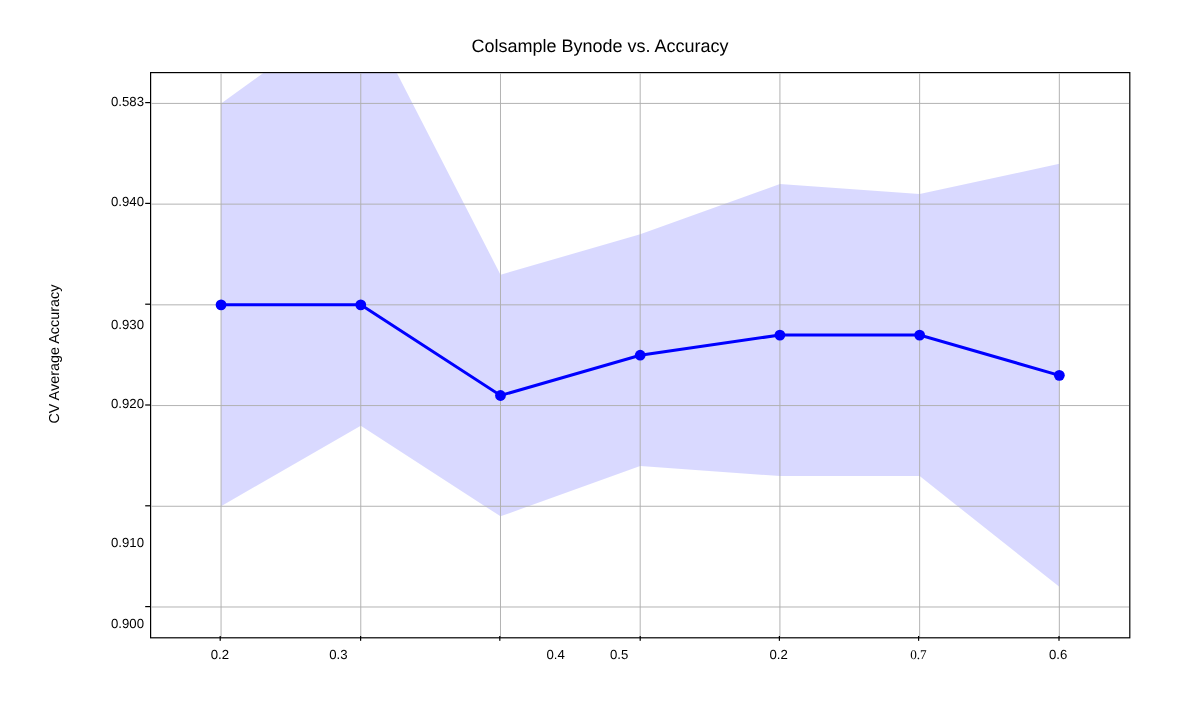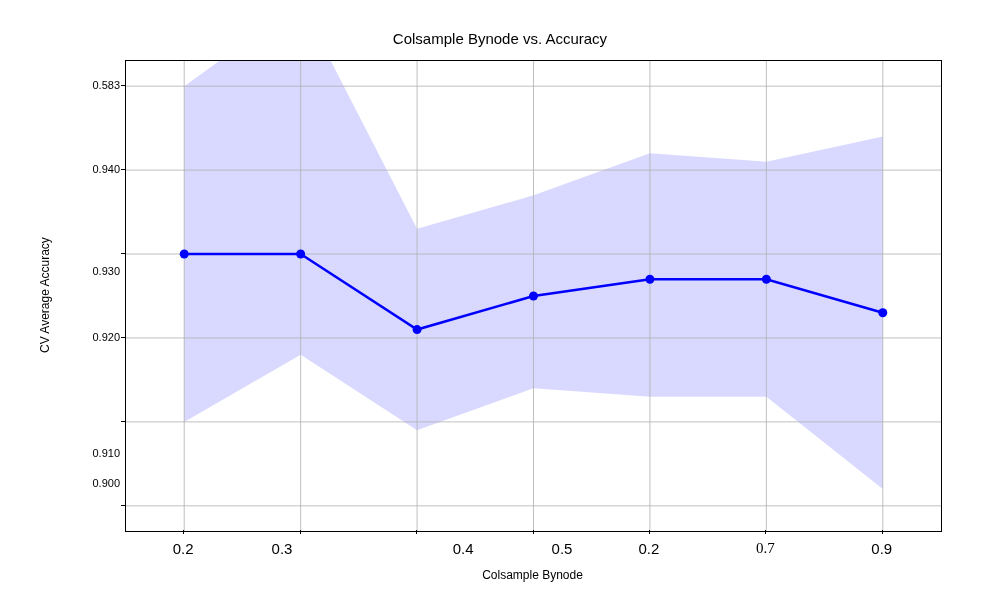--- a/index.html
+++ b/index.html
@@ -44,21 +44,21 @@
       height: 470px;
       display: flex;
       align-items: center;
       justify-content: center;
       font-size: 12px;
       writing-mode: vertical-rl;
       transform: rotate(180deg);
     }
     .x-tick-label {
       position: absolute;
-      font-size: 15px;
+      font-size: 11px;
       transform: translateX(-50%);
       top: 540px;
     }
     .y-tick-label {
       position: absolute;
       font-size: 11px;
       right: 880px;
       transform: translateY(-50%);
     }
     .tick-mark-x {
@@ -81,21 +81,20 @@
       top: 0;
       pointer-events: none;
     }
   </style>
 </head>
 <body>
 
 <div class="chart-container">
   <div class="title">Colsample Bynode vs. Accuracy</div>
   <div class="ylabel">CV Average Accuracy</div>
-  <div class="xlabel">Colsample Bynode</div>
   <div class="plot-area">
     <svg class="overlay" width="815" height="470">
       <g id="band-group">
           <path d="M 58.21428571428574,25.1785714285715 174.64285714285717,-58.750000000000114 291.07142857142856,167.85714285714226 407.5,134.2857142857136 523.9285714285713,92.32142857142878 640.3571428571429,100.71428571428595 756.7857142857144,75.53571428571445 756.7857142857144,428.0357142857142 640.3571428571429,335.71428571428544 523.9285714285713,335.71428571428544 407.5,327.3214285714283 291.07142857142856,369.2857142857141 174.64285714285717,293.74999999999966 58.21428571428574,360.89285714285694 Z" fill="rgba(0,0,255,0.15)"></path>
         </g>
       <g id="grid-group">
           <line x1="58.21428571428574" x2="58.21428571428574" y1="0" y2="470" stroke="#b0b0b0" stroke-width="0.8"></line>
           <line x1="174.64285714285717" x2="174.64285714285717" y1="0" y2="470" stroke="#b0b0b0" stroke-width="0.8"></line>
           <line x1="291.07142857142856" x2="291.07142857142856" y1="0" y2="470" stroke="#b0b0b0" stroke-width="0.8"></line>
           <line x1="407.5" x2="407.5" y1="0" y2="470" stroke="#b0b0b0" stroke-width="0.8"></line>
@@ -123,29 +122,29 @@
         </g>
     </svg>
   </div>
   <div id="ticks-container">
       <div class="x-tick-label" style="left: 183.214px;">0.2</div>
       <div class="tick-mark-x" style="left: 183.214px;"></div>
       <div class="x-tick-label" style="left: 282px;">0.3</div>
       <div class="tick-mark-x" style="left: 299.643px;"></div>
       <div class="x-tick-label" style="left: 416.071px; margin-left: 47px;">0.4</div>
       <div class="tick-mark-x" style="left: 416.071px;"></div>
-      <div class="x-tick-label" style="left: 562px;">0.5</div>
+      <div class="x-tick-label" style="left: 516px;">0.5</div>
       <div class="tick-mark-x" style="left: 532.5px;"></div>
       <div class="x-tick-label" style="left: 648.929px;">0.2</div>
       <div class="tick-mark-x" style="left: 648.929px;"></div>
       <div class="x-tick-label" style="left: 765.357px; font-family: Liberation Serif, serif;">0.7</div>
       <div class="tick-mark-x" style="left: 765.357px;"></div>
-      <div class="x-tick-label" style="left: 881.786px;">0.9</div>
+      <div class="x-tick-label" style="left: 881.786px;">0.6</div>
       <div class="tick-mark-x" style="left: 881.786px;"></div>
-      <div class="y-tick-label" style="top: 483px; text-align: center;">0.900</div>
+      <div class="y-tick-label" style="top: 520px; text-align: center;">0.900</div>
       <div class="tick-mark-y" style="top: 504.821px;"></div>
       <div class="y-tick-label" style="top: 420.893px; margin-top: 32px;">0.910</div>
       <div class="tick-mark-y" style="top: 420.893px;"></div>
       <div class="y-tick-label" style="top: 336.964px;">0.920</div>
       <div class="tick-mark-y" style="top: 336.964px;"></div>
       <div class="y-tick-label" style="top: 271px;">0.930</div>
       <div class="tick-mark-y" style="top: 253.036px;"></div>
       <div class="y-tick-label" style="top: 169.107px; margin-left: 44px;">0.940</div>
       <div class="tick-mark-y" style="top: 169.107px;"></div>
       <div class="y-tick-label" style="top: 85.1786px;">0.583</div>

